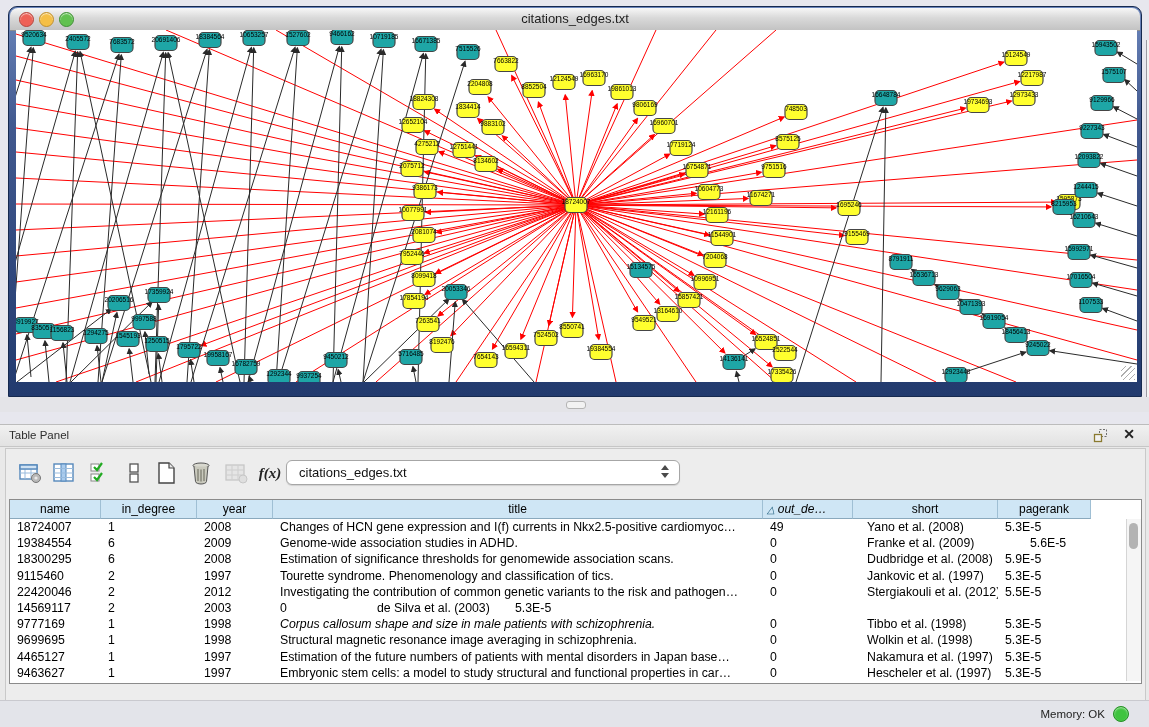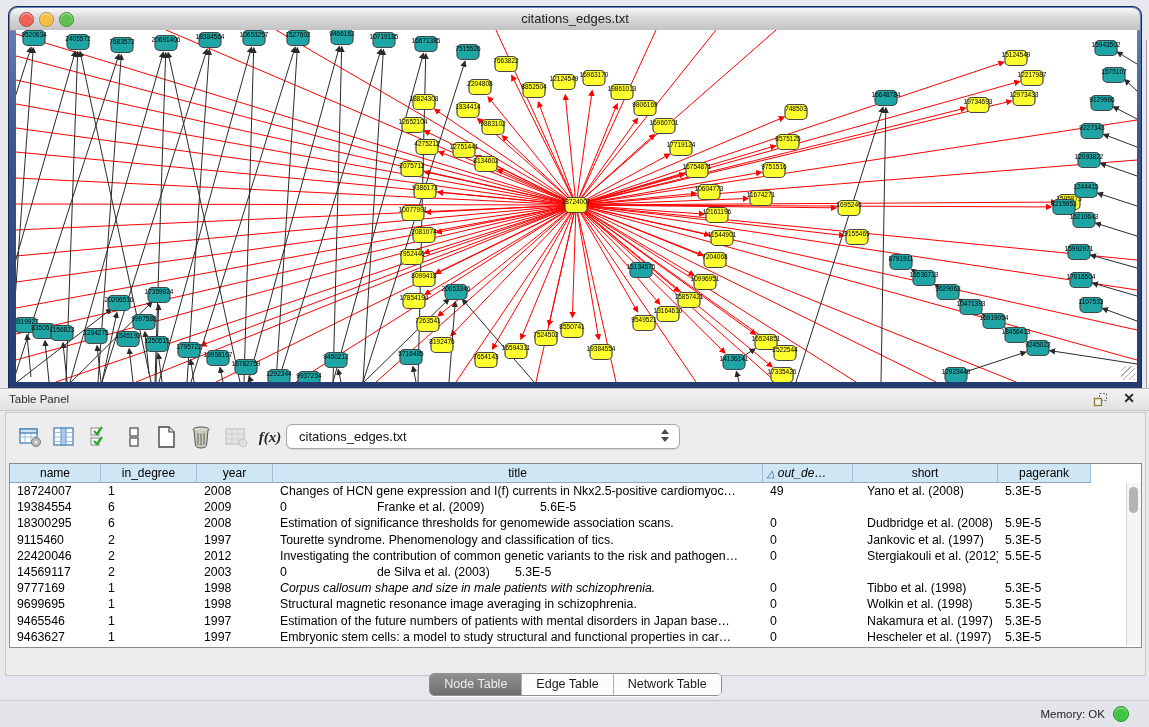--- a/index.html
+++ b/index.html
@@ -21,21 +21,21 @@
   #net-canvas{left:7px;top:23px;width:1121px;height:352px;background:#ffffff;overflow:hidden;}
   #resize-grip{right:2px;bottom:2px;width:14px;height:14px;
     background:repeating-linear-gradient(135deg,transparent 0 3px,#9a9a9a 3px 4px);opacity:.8;}
   #side-sliver{left:1146px;top:40px;width:3px;height:357px;background:#f4f4f4;border-left:1px solid #9a9aa2;}
 
   
   #splitter{left:0;top:397px;width:1149px;height:15px;background:#e4e4e8;}
   #split-handle{left:566px;top:4px;width:18px;height:6px;background:#f2f2f2;border:1px solid #b4b4b4;border-radius:3px;}
 
   
-  #table-panel{left:0;top:388px;width:1149px;height:288px;background:#e9e9e9;}
+  #table-panel{left:0;top:424px;width:1149px;height:288px;background:#e9e9e9;}
   #tp-header{left:0;top:0;width:1149px;height:21px;background:linear-gradient(180deg,#f1f1f1,#e2e2e2);
     border-top:1px solid #bcbcbc;border-bottom:1px solid #c6c6c6;}
   #tp-title{left:9px;top:4px;font-size:11.5px;color:#2e2e2e;}
   #tp-float{right:40px;top:3px;width:16px;height:15px;}
   #tp-close{right:14px;top:1px;font-size:14px;font-weight:bold;color:#222;cursor:default;}
 
   #tp-content{left:5px;top:24px;width:1139px;height:262px;background:#ededed;border:1px solid #c9c9c9;}
 
   
   #tp-toolbar{left:4px;top:10px;height:30px;width:1120px;}
@@ -569,20 +569,21 @@
               <div class="tcell" style="width: 76px; box-sizing: border-box;">2008</div>
               <div class="tcell" style="width: 490px; box-sizing: border-box;">Changes of HCN gene expression and I(f) currents in Nkx2.5-positive cardiomyoc…</div>
               <div class="tcell" style="width: 90px; box-sizing: border-box;">49</div>
               <div class="tcell" style="width: 145px; box-sizing: border-box; padding-left: 14px;">Yano et al. (2008)</div>
               <div class="tcell" style="width: 93px; box-sizing: border-box;">5.3E-5</div>
             </div>
             <div class="trow">
               <div class="tcell" style="width: 91px; box-sizing: border-box;">19384554</div>
               <div class="tcell" style="width: 96px; box-sizing: border-box;">6</div>
               <div class="tcell" style="width: 76px; box-sizing: border-box;">2009</div>
+              <div class="tcell" style="width: 490px; box-sizing: border-box;">Genome-wide association studies in ADHD.</div>
               <div class="tcell" style="width: 90px; box-sizing: border-box;">0</div>
               <div class="tcell" style="width: 145px; box-sizing: border-box; padding-left: 14px;">Franke et al. (2009)</div>
               <div class="tcell" style="width: 93px; box-sizing: border-box; text-align: center;">5.6E-5</div>
             </div>
             <div class="trow">
               <div class="tcell" style="width: 91px; box-sizing: border-box;">18300295</div>
               <div class="tcell" style="width: 96px; box-sizing: border-box;">6</div>
               <div class="tcell" style="width: 76px; box-sizing: border-box;">2008</div>
               <div class="tcell" style="width: 490px; box-sizing: border-box;">Estimation of significance thresholds for genomewide association scans.</div>
               <div class="tcell" style="width: 90px; box-sizing: border-box;">0</div>
@@ -627,21 +628,21 @@
             <div class="trow">
               <div class="tcell" style="width: 91px; box-sizing: border-box;">9699695</div>
               <div class="tcell" style="width: 96px; box-sizing: border-box;">1</div>
               <div class="tcell" style="width: 76px; box-sizing: border-box;">1998</div>
               <div class="tcell" style="width: 490px; box-sizing: border-box;">Structural magnetic resonance image averaging in schizophrenia.</div>
               <div class="tcell" style="width: 90px; box-sizing: border-box;">0</div>
               <div class="tcell" style="width: 145px; box-sizing: border-box; padding-left: 14px;">Wolkin et al. (1998)</div>
               <div class="tcell" style="width: 93px; box-sizing: border-box;">5.3E-5</div>
             </div>
             <div class="trow">
-              <div class="tcell" style="width: 91px; box-sizing: border-box;">9465546</div>
+              <div class="tcell" style="width: 91px; box-sizing: border-box;">4465127</div>
               <div class="tcell" style="width: 96px; box-sizing: border-box;">1</div>
               <div class="tcell" style="width: 76px; box-sizing: border-box;">1997</div>
               <div class="tcell" style="width: 490px; box-sizing: border-box;">Estimation of the future numbers of patients with mental disorders in Japan base…</div>
               <div class="tcell" style="width: 90px; box-sizing: border-box;">0</div>
               <div class="tcell" style="width: 145px; box-sizing: border-box; padding-left: 14px;">Nakamura et al. (1997)</div>
               <div class="tcell" style="width: 93px; box-sizing: border-box;">5.3E-5</div>
             </div>
             <div class="trow">
               <div class="tcell" style="width: 91px; box-sizing: border-box;">9463627</div>
               <div class="tcell" style="width: 96px; box-sizing: border-box;">1</div>

